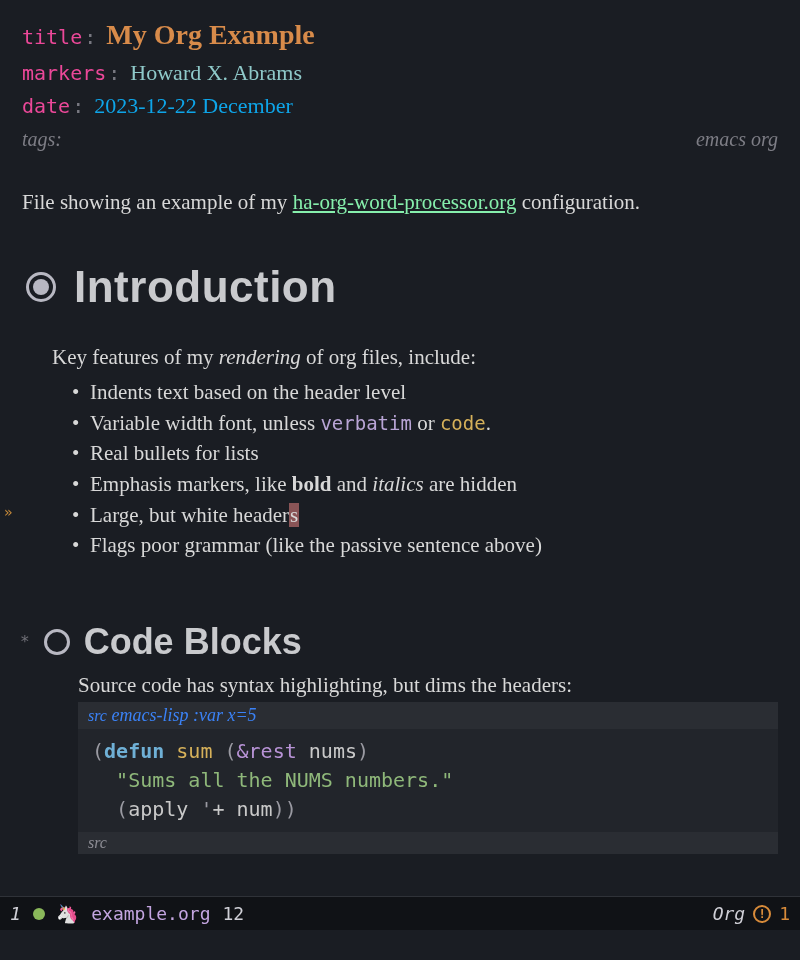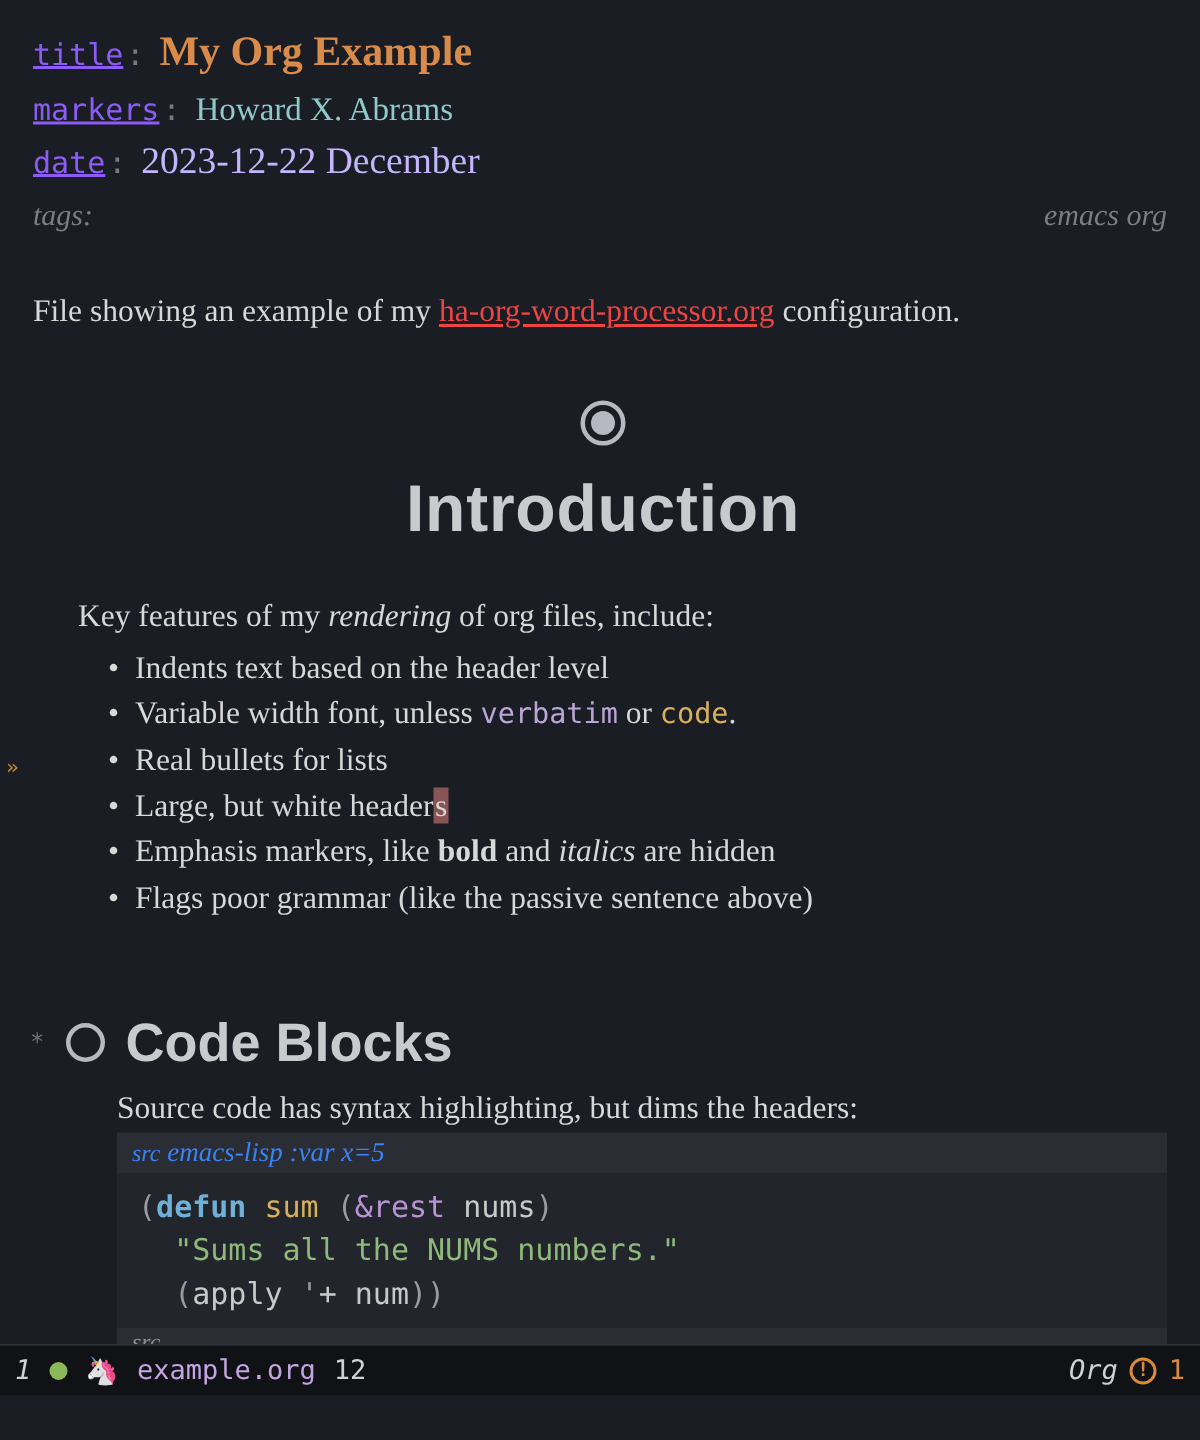--- a/index.html
+++ b/index.html
@@ -15,49 +15,48 @@
     padding: 14px 22px 0 22px;
   }
   .meta-line {
     font-family: 'Menlo', 'Consolas', monospace;
     font-size: 20px;
     line-height: 1.5;
     display: flex;
     gap: 10px;
     align-items: baseline;
   }
-  .meta-key { color: #8b5cf6; text-decoration: underline; }
+  .meta-key { color: #ec4899; }
   .meta-colon { color: #787880; margin-left: -8px; }
   .title-value {
     color: #d88b4a;
     font-family: Georgia, serif;
     font-weight: bold;
     font-size: 28px;
   }
   .author-value { color: #8fc9c9; font-family: Georgia, serif; font-size: 22px; }
-  .date-value { color: #c4b5fd; font-family: Georgia, serif; font-size: 25px; }
+  .date-value { color: #0ea5e9; font-family: Georgia, serif; font-size: 22px; }
   .tags-line { color: #7d7d85; font-style: italic; font-family: Georgia, serif; font-size: 20px; margin-top: 2px; justify-content: space-between;}
   .tags-key { color: #7d7d85; font-style: italic; }
   .tags-val { margin-left: 14px; }
 
   .intro-para {
     margin-top: 34px;
     font-size: 21px;
     color: #d8d8d8;
     line-height: 1.35;
   }
-  .link { color: #ef4444; text-decoration: underline; }
+  .link { color: #86efac; text-decoration: underline; }
 
   .h1 {
     display: flex;
     align-items: center;
     gap: 18px;
     margin-top: 46px;
     margin-left: 4px;
-    flex-direction: column;
   }
   .bullet-ring {
     width: 30px; height: 30px;
     border: 3px solid #b8b8c2;
     border-radius: 50%;
     display:flex;align-items:center;justify-content:center;
     flex-shrink: 0;
   }
   .bullet-ring.filled::after {
     content:'';
@@ -207,25 +206,25 @@
   <div class="body-block">
     <p class="body-line">
       <span>Key features of my </span><span class="italic">rendering</span><span> of org files, include:</span>
     </p>
     <ul class="org-list">
       <li>Indents text based on the header level</li>
       <li>
         <span>Variable width font, unless </span><span class="verbatim">verbatim</span><span> or </span><span class="code-inline">code</span><span>.</span>
       </li>
       <li>Real bullets for lists</li>
+      <li id="li-emphasis">
+        <span>Emphasis markers, like </span><span class="bold">bold</span><span> and </span><span class="italic">italics</span><span> are hidden</span>
+      </li>
       <li>
         <span>Large, but white header</span><span class="cursor-mark">s</span>
-      </li>
-      <li id="li-emphasis">
-        <span>Emphasis markers, like </span><span class="bold">bold</span><span> and </span><span class="italic">italics</span><span> are hidden</span>
       </li>
       <li>Flags poor grammar (like the passive sentence above)</li>
     </ul>
   </div>
 
   <span class="fringe-arrow" id="fringe" style="top: 503.625px;">»</span>
 
   <div class="h2">
     <span class="h2-star">*</span>
     <span class="bullet-ring"></span>

